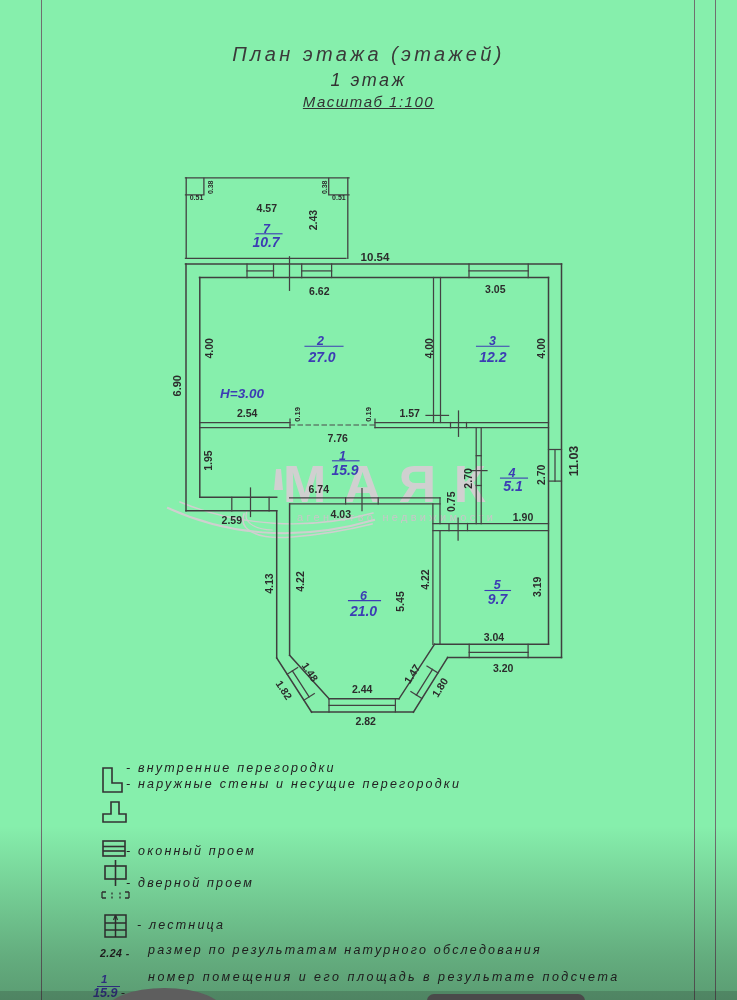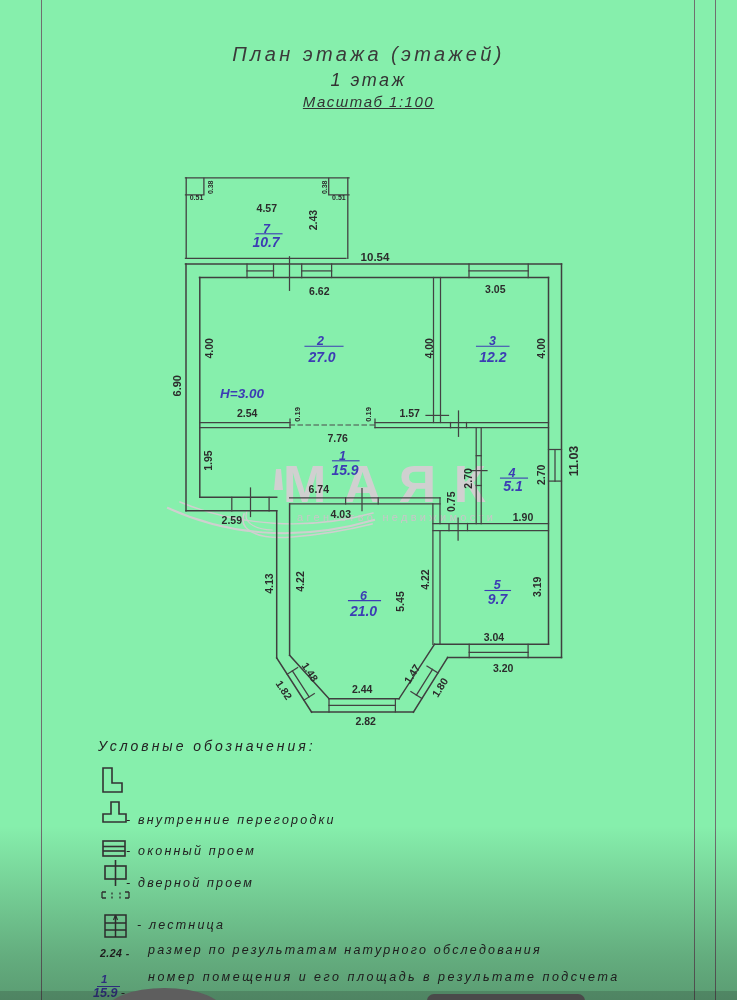--- a/index.html
+++ b/index.html
@@ -340,32 +340,32 @@
 </g>
 
 <g>
 <text class="blu" x="363.5" y="599.8" font-size="12.5" text-anchor="middle">6</text>
 <path d="M348.5,600.6 H380.5" stroke="#3c3cb4" stroke-width="1.1"></path>
 <text class="blu" x="363.5" y="615.5" font-size="14" text-anchor="middle">21.0</text>
 </g>
 
 </svg>
 
-<div class="t leg" style="left:98px;top:738px;font-size:14px;letter-spacing:3px;">Условные обозначения:</div>
 
 <svg width="40" height="40" viewBox="0 0 40 40" style="position:absolute;left:100px;top:766px;" fill="none" stroke="#333" stroke-width="1.6">
 <path d="M3,2 H12 V17 H22 V26 H3 Z"></path>
 </svg>
 
+<div class="t leg" style="left:126px;top:777px;font-size:12.5px;letter-spacing:2.2px;">- наружные стены и несущие перегородки</div>
 
 <svg width="40" height="40" viewBox="0 0 40 40" style="position:absolute;left:100px;top:799px;" fill="none" stroke="#333" stroke-width="1.6">
 <path d="M11,3 H19 V15 H26 V23 H3 V15 H11 Z"></path>
 </svg>
 
-<div class="t leg" style="left:126px;top:813px;font-size:12.5px;letter-spacing:2.2px;">- внутренние перегородки</div>
+<div class="t leg" style="left:126px;top:761px;font-size:12.5px;letter-spacing:2.2px;">- внутренние перегородки</div>
 
 <svg width="40" height="30" viewBox="0 0 40 30" style="position:absolute;left:101px;top:839px;" fill="none" stroke="#333" stroke-width="1.6">
 <rect x="2" y="2" width="22" height="15"></rect>
 <path d="M2,7.5 H24"></path>
       <path d="M2,12 H24"></path>
 </svg>
 
 <div class="t leg" style="left:126px;top:843.5px;font-size:12.5px;letter-spacing:2.2px;">- оконный проем</div>
 
 <svg width="44" height="46" viewBox="0 0 44 46" style="position:absolute;left:98px;top:858px;" fill="none" stroke="#333" stroke-width="1.6">

